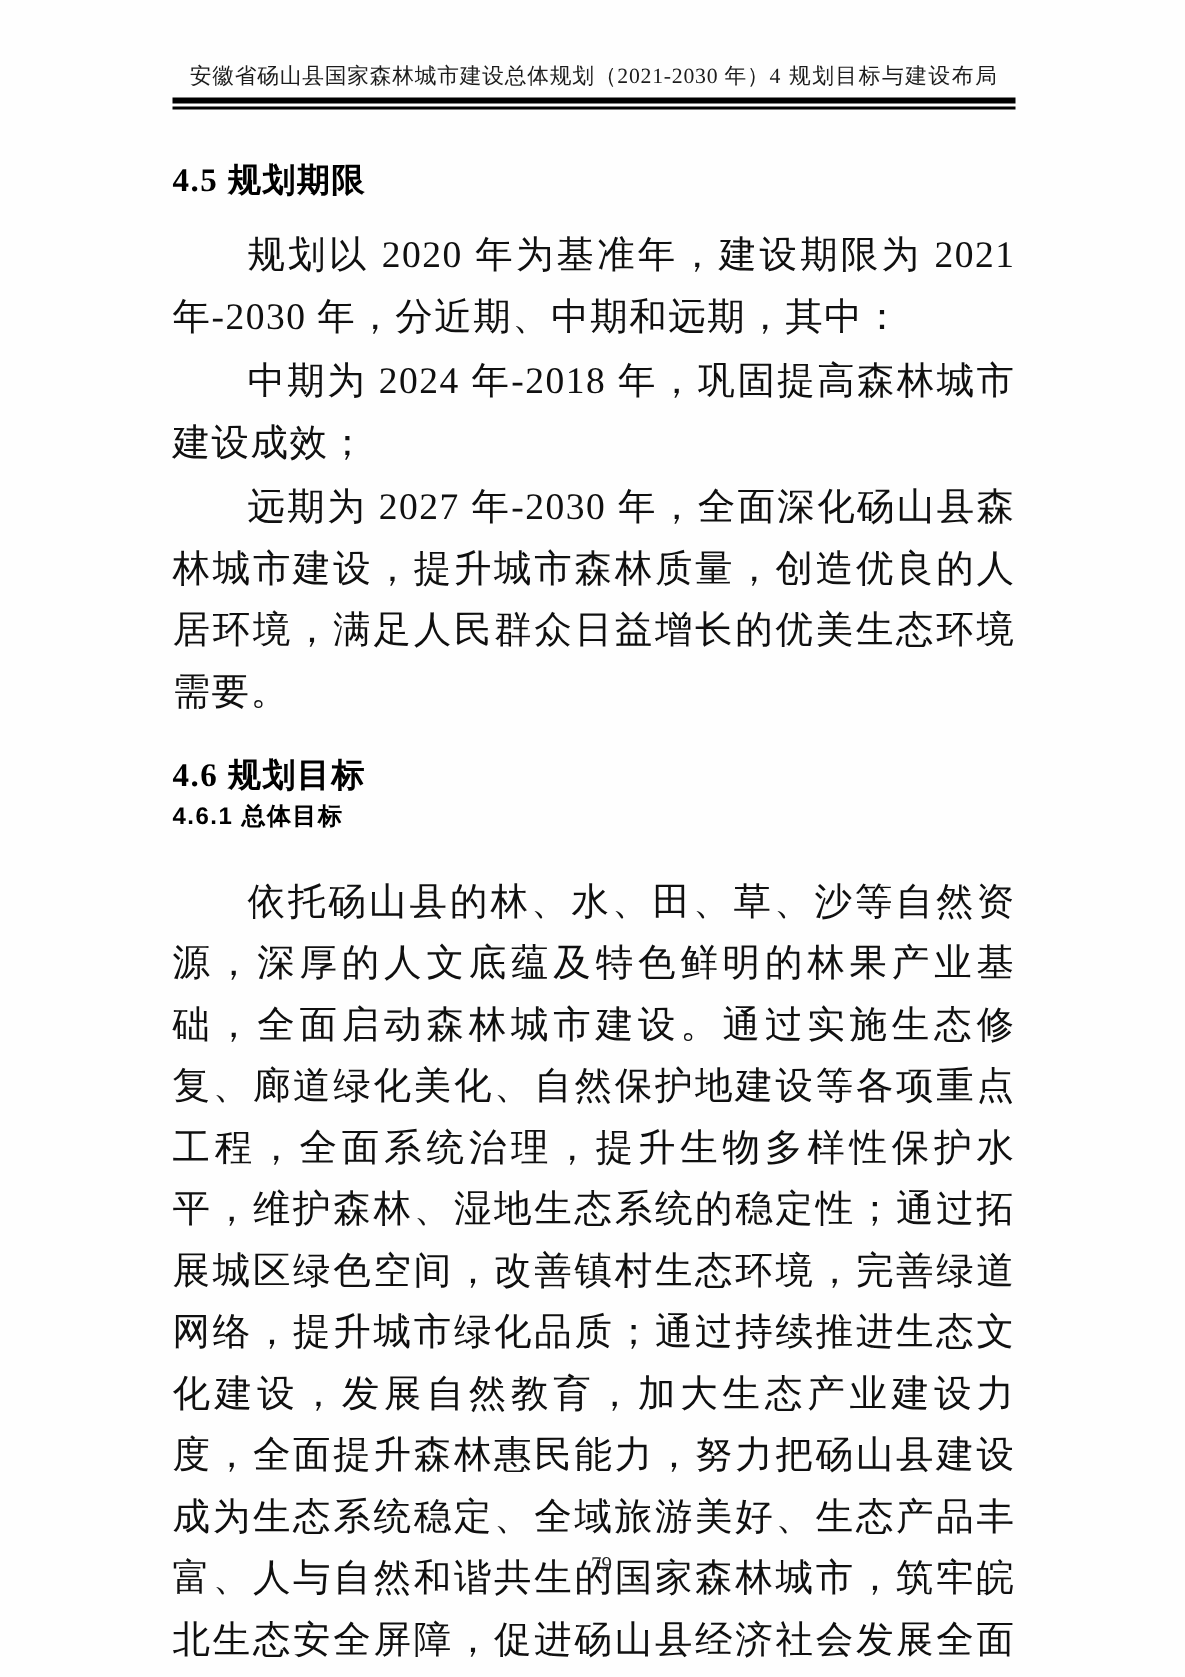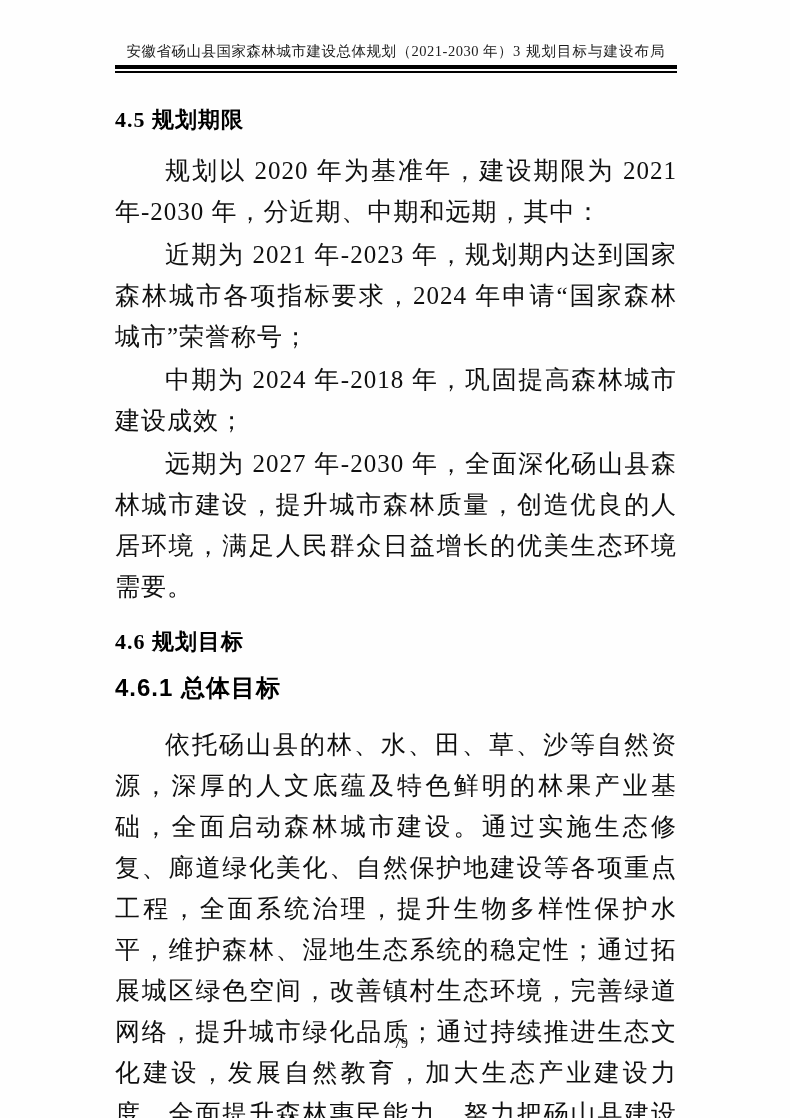--- a/index.html
+++ b/index.html
@@ -37,24 +37,23 @@
     font-weight: bold;
     line-height: 30px;
     margin-top: 32px;
     letter-spacing: 1px;
     color: #000;
   }
   h2.sec-heading.first { margin-bottom: 15px; }
   h2.sec-heading.second { margin-top: 20px; }
   h3.sub-heading {
     font-family: "Liberation Sans", "DejaVu Sans", sans-serif;
-    font-size: 24px;
+    font-size: 16px;
     font-weight: bold;
     line-height: 26px;
-    margin-top: 18px;
     letter-spacing: 1px;
     color: #000;
   }
   p.body-para {
     font-size: 25px;
     line-height: 41px;
     letter-spacing: 1px;
     text-align: justify;
     text-indent: 2em;
     margin: 0 0 2px 0;
@@ -73,33 +72,32 @@
   }
 </style>
 </head>
 <body>
 
 <div class="page">
   <div class="content">
 
     <div class="page-header">
       <span class="hdr-left">安徽省砀山县国家森林城市建设总体规划（2021-2030 年）</span>
-      <span class="hdr-right">3 规划目标与建设布局</span>
+      <span class="hdr-right">4 规划目标与建设布局</span>
     </div>
 
     <div class="header-rule">
       <div class="rule-thick"></div>
       <div class="rule-thin"></div>
     </div>
 
     <h2 class="sec-heading first">4.5 规划期限</h2>
 
     <p class="body-para">规划以 2020 年为基准年，建设期限为 2021 年-2030 年，分近期、中期和远期，其中：</p>
 
-    <p class="body-para">近期为 2021 年-2023 年，规划期内达到国家森林城市各项指标要求，2024 年申请“国家森林城市”荣誉称号；</p>
 
     <p class="body-para">中期为 2024 年-2018 年，巩固提高森林城市建设成效；</p>
 
     <p class="body-para">远期为 2027 年-2030 年，全面深化砀山县森林城市建设，提升城市森林质量，创造优良的人居环境，满足人民群众日益增长的优美生态环境需要。</p>
 
     <h2 class="sec-heading second">4.6 规划目标</h2>
 
     <h3 class="sub-heading">4.6.1 总体目标</h3>
 
     <p class="body-para lead">依托砀山县的林、水、田、草、沙等自然资源，深厚的人文底蕴及特色鲜明的林果产业基础，全面启动森林城市建设。通过实施生态修复、廊道绿化美化、自然保护地建设等各项重点工程，全面系统治理，提升生物多样性保护水平，维护森林、湿地生态系统的稳定性；通过拓展城区绿色空间，改善镇村生态环境，完善绿道网络，提升城市绿化品质；通过持续推进生态文化建设，发展自然教育，加大生态产业建设力度，全面提升森林惠民能力，努力把砀山县建设成为生态系统稳定、全域旅游美好、生态产品丰富、人与自然和谐共生的国家森林城市，筑牢皖北生态安全屏障，促进砀山县经济社会发展全面绿色转型。</p>

